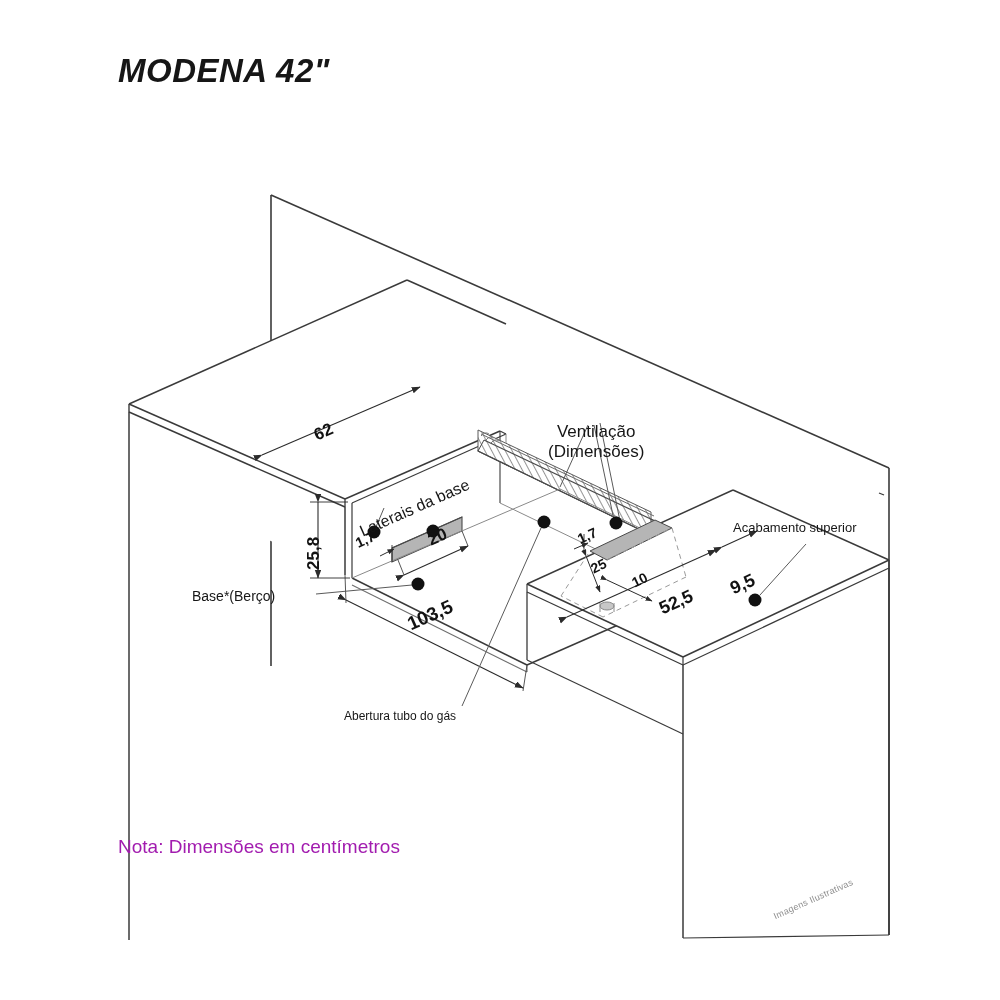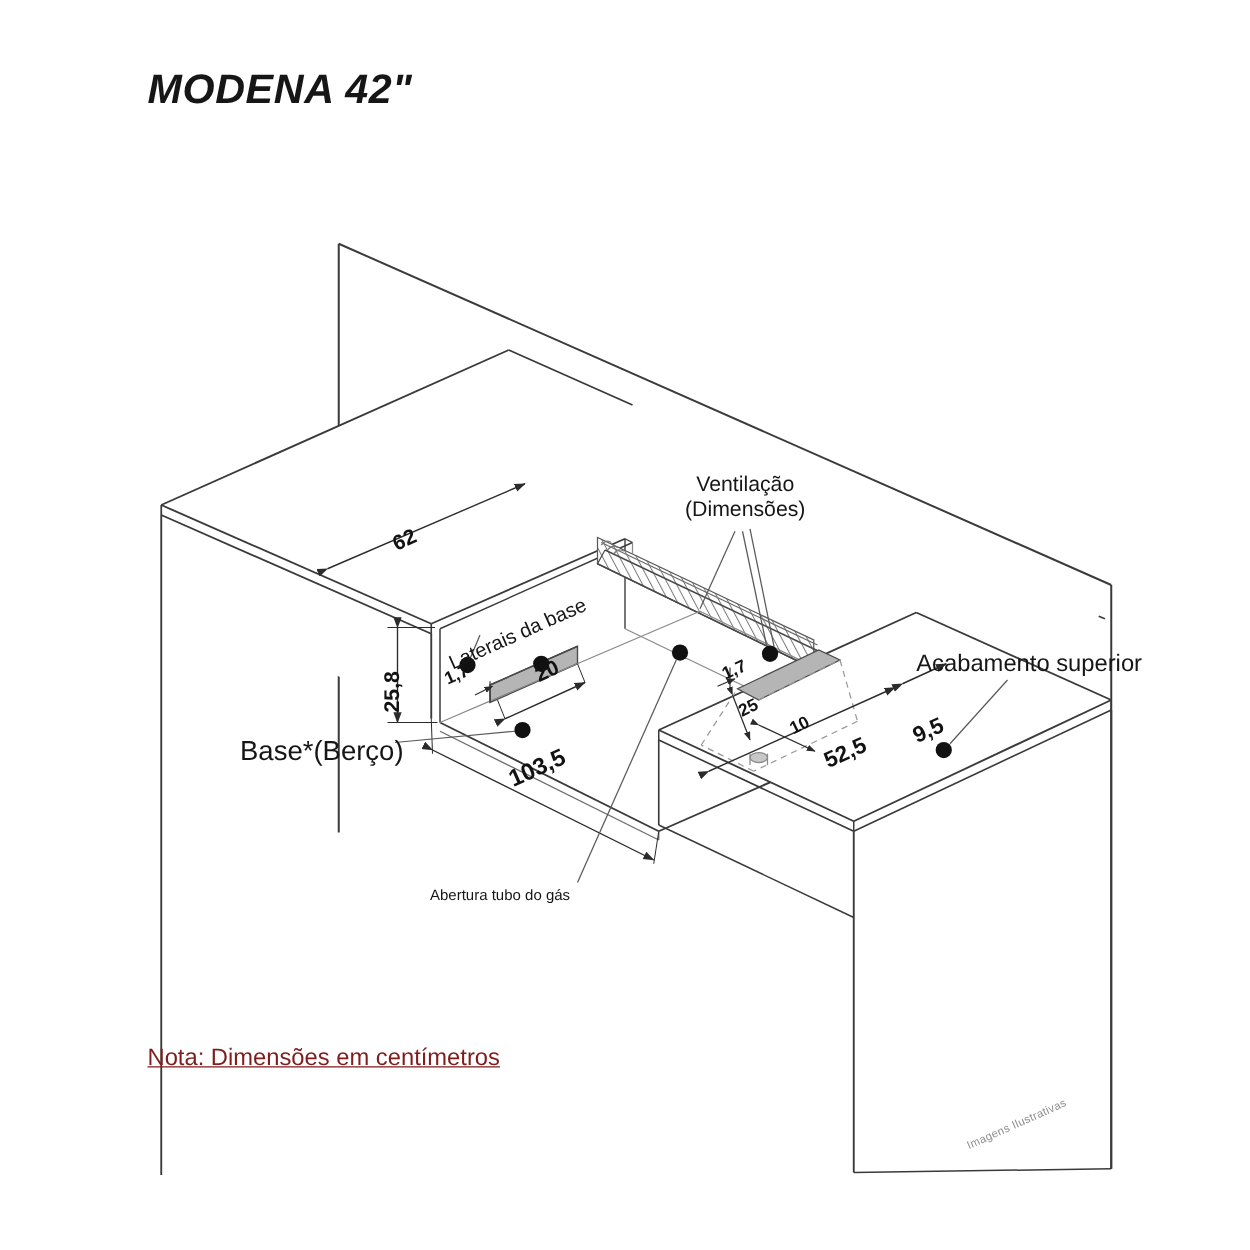--- a/index.html
+++ b/index.html
@@ -36,44 +36,43 @@
     color: #161616;
     white-space: nowrap;
   }
 
   
   .note {
     position: absolute;
     left: 118px;
     top: 836px;
     font-size: 19px;
-    color: #7f1d1d;
-    white-space: nowrap;
-    text-decoration: underline;
+    color: #a21caf;
+    white-space: nowrap;
   }
 
   
   .canvas {
     position: absolute;
     left: 0;
     top: 0;
     width: 1000px;
     height: 1000px;
   }
   .canvas svg { display: block; }
 
   
   .lbl {
     position: absolute;
     font-size: 17px;
     color: #161616;
     white-space: nowrap;
     line-height: 1.15;
   }
-  .lbl.center { text-align: center; }
+  .lbl.center { text-align: center; margin-top: 44px; }
 
   .dim {
     position: absolute;
     font-size: 17px;
     font-weight: 600;
     color: #121212;
     white-space: nowrap;
     transform-origin: 0 0;
   }
   .dim.sm { font-size: 14px; }
@@ -291,25 +290,25 @@
     </svg>
   </div>
 
   <div class="lbl center" style="left:548px; top:378px;">
     <div>Ventilação</div>
     <div class="small">(Dimensões)</div>
   </div>
 
   <div class="lbl" style="left:357px; top:524px; transform:rotate(-24deg); transform-origin:0 0; font-size:16px;">Laterais da base</div>
 
-  <div class="lbl" style="left:192px; top:588px; font-size:22px;">Base*(Berço)</div>
+  <div class="lbl" style="left:192px; top:588px; font-size:14px;">Base*(Berço)</div>
 
   <div class="lbl" style="left:344px; top:710px; font-size:12px;">Abertura tubo do gás</div>
 
-  <div class="lbl" style="left:733px; top:521px; font-size:19px;">Acabamento superior</div>
+  <div class="lbl" style="left:733px; top:521px; font-size:13px;">Acabamento superior</div>
 
   <div class="dim" style="left:311px; top:427px; transform:rotate(-24deg);">62</div>
 
   <div class="dim" style="left:304px; top:570px; transform:rotate(-90deg);">25,8</div>
 
   <div class="dim sm" style="left:353px; top:536px; transform:rotate(-24deg);">1,7</div>
 
   <div class="dim" style="left:425px; top:532px; transform:rotate(-24deg);">20</div>
 
   <div class="dim" style="left:404px; top:615px; transform:rotate(-24deg); font-size:19px;">103,5</div>

